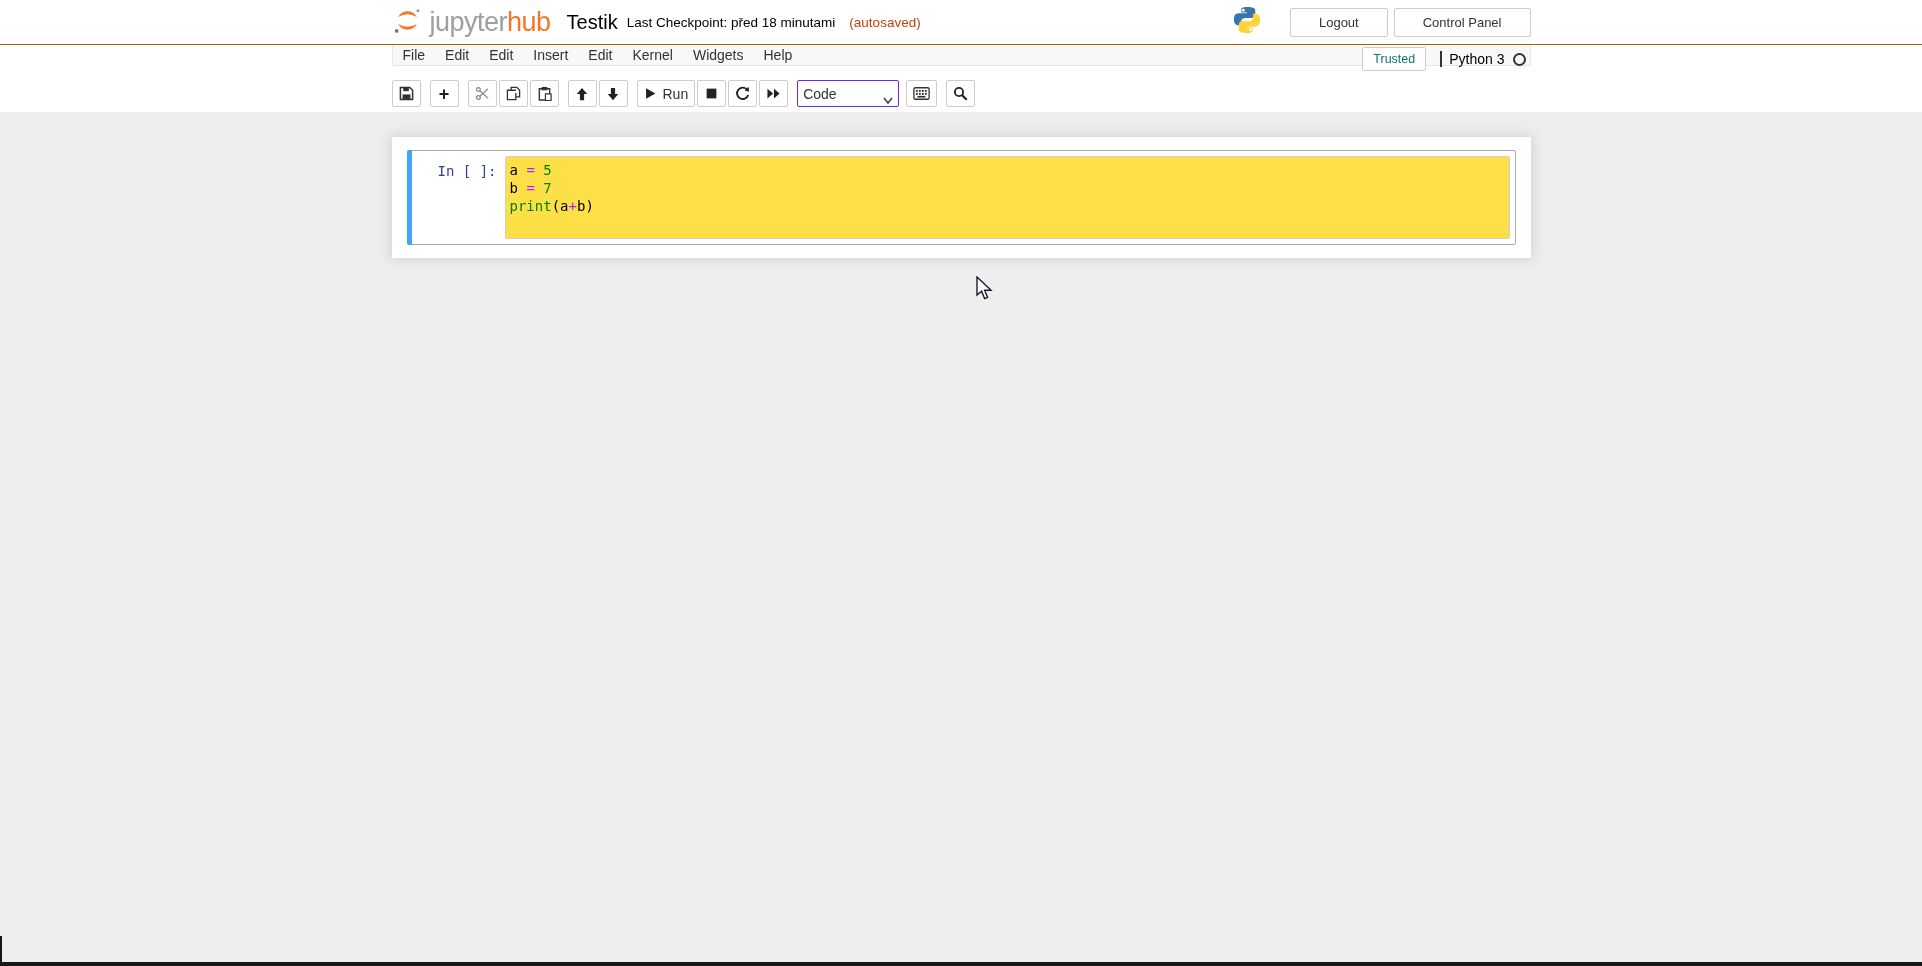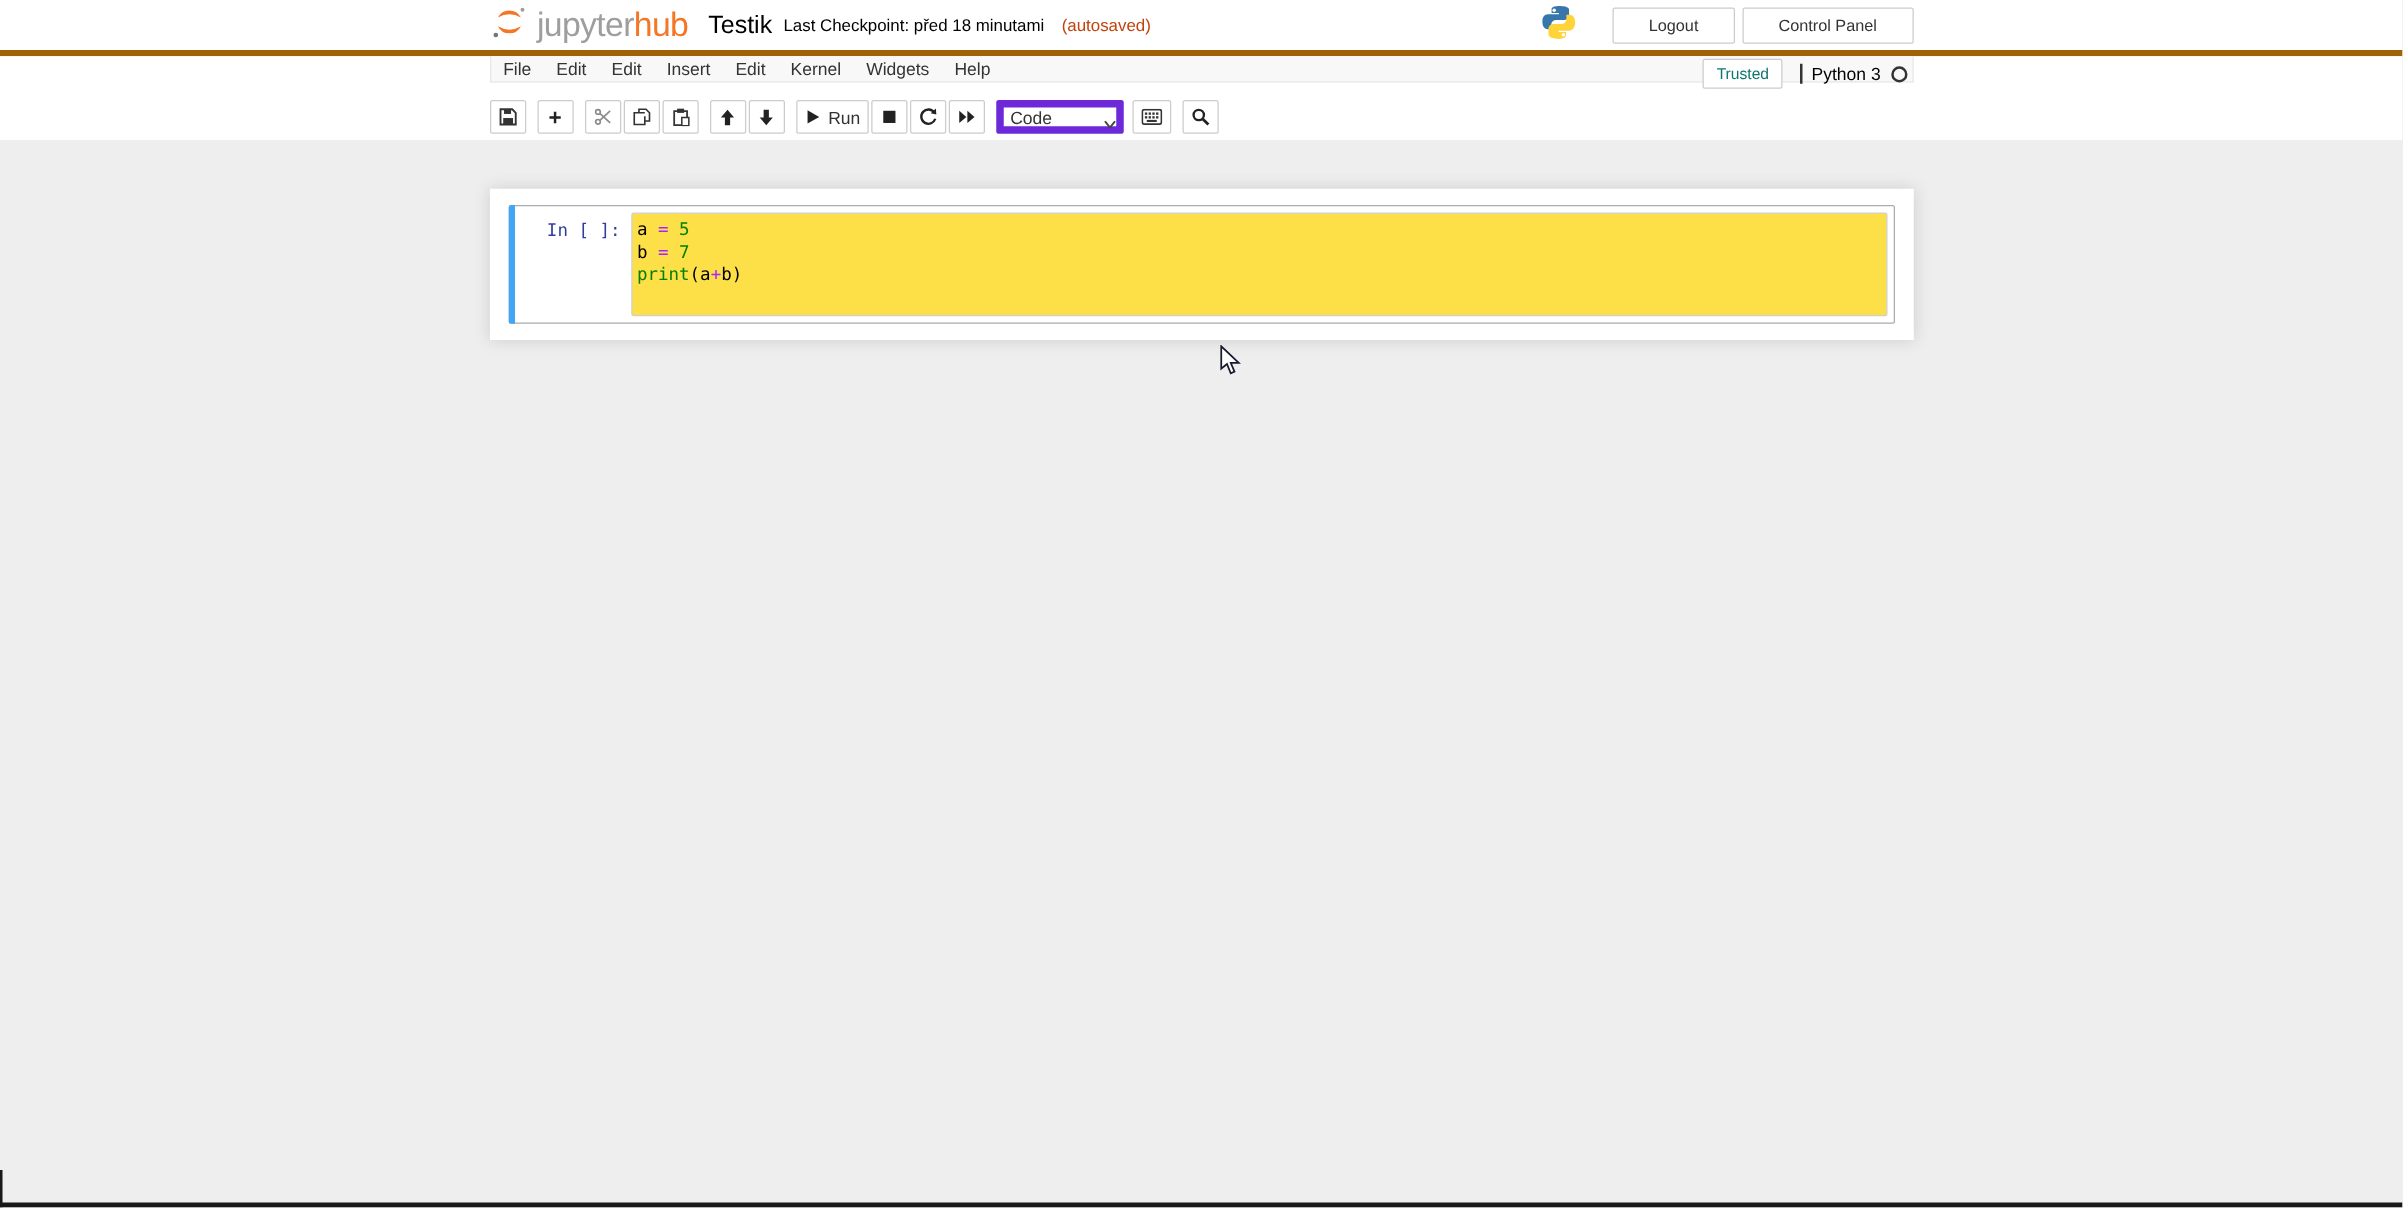--- a/index.html
+++ b/index.html
@@ -7,21 +7,21 @@
   body {
     font-family: "Liberation Sans", sans-serif;
     background: #eeeeee;
     position: relative;
     color: #333;
   }
   .container { width: 1139px; margin: 0 auto; position: relative; }
 
   
   #header { background: #fff; }
-  .header-top { height: 45px; border-bottom: 5px solid #a16207; }
+  .header-top { height: 45px; border-bottom: 1px solid #a16207; }
   .header-top .container { height: 100%; display: flex; align-items: center; }
   .logo { display: flex; align-items: center; cursor: pointer; }
   .logo-text { font-size: 27px; letter-spacing: -0.5px; margin-left: 7px; }
   .logo-jupyter { color: #9e9e9e; }
   .logo-hub { color: #f37726; }
   .nb-title { font-size: 20px; color: #000; margin-left: 16px; cursor: pointer; }
   .checkpoint { font-size: 13.5px; color: #000; margin-left: 9px; }
   .autosaved { font-size: 13.5px; color: #c2410c; margin-left: 14px; }
   .header-right { margin-left: auto; display: flex; align-items: center; }
   .py-logo { margin-right: 22px; }
@@ -61,30 +61,30 @@
     background: #fff; border: 1px solid #ccc; border-radius: 2px;
     height: 27px; min-width: 29px; display: flex; align-items: center; justify-content: center;
     margin-right: 2px; cursor: pointer; padding: 0 6px; color: #333;
   }
   .tb-btn svg { display: block; }
   .run-label { font-size: 14px; margin-left: 6px; }
   .plus-glyph { font-size: 18px; font-weight: bold; line-height: 1; color: #222; }
   .cell-type-wrap { position: relative; margin-right: 7px; }
   .cell-type-select {
     height: 27px; width: 102px; font-size: 14px; color: #333;
-    border: 6px solid #6d28d9; border-radius: 2px; background: #fff;
+    border: 1px solid #6d28d9; border-radius: 2px; background: #fff;
     font-family: "Liberation Sans", sans-serif; padding: 0 8px 0 5px;
     appearance: none; -webkit-appearance: none;
   }
   .select-chevron { position: absolute; right: 6px; top: 10px; pointer-events: none; }
 
   
   #notebook { padding-top: 23px; }
   #notebook-container {
-    width: 1139px; margin: 16px auto; background: #fff;
+    width: 1139px; margin: 2px auto; background: #fff;
     padding: 13px 15px; box-shadow: 0 0 12px 1px rgba(87,87,87,0.2);
     min-height: 119px;
   }
   .cell {
     position: relative; border: 1px solid #ababab; border-radius: 2px;
     background: #fff; padding: 5px 5px 5px 5px; display: flex; align-items: flex-start;
   }
   .cell-selected-bar {
     position: absolute; left: -1px; top: -1px; bottom: -1px; width: 5px;
     background: var(--selbar, #42a5f5); border-radius: 2px 0 0 2px;

